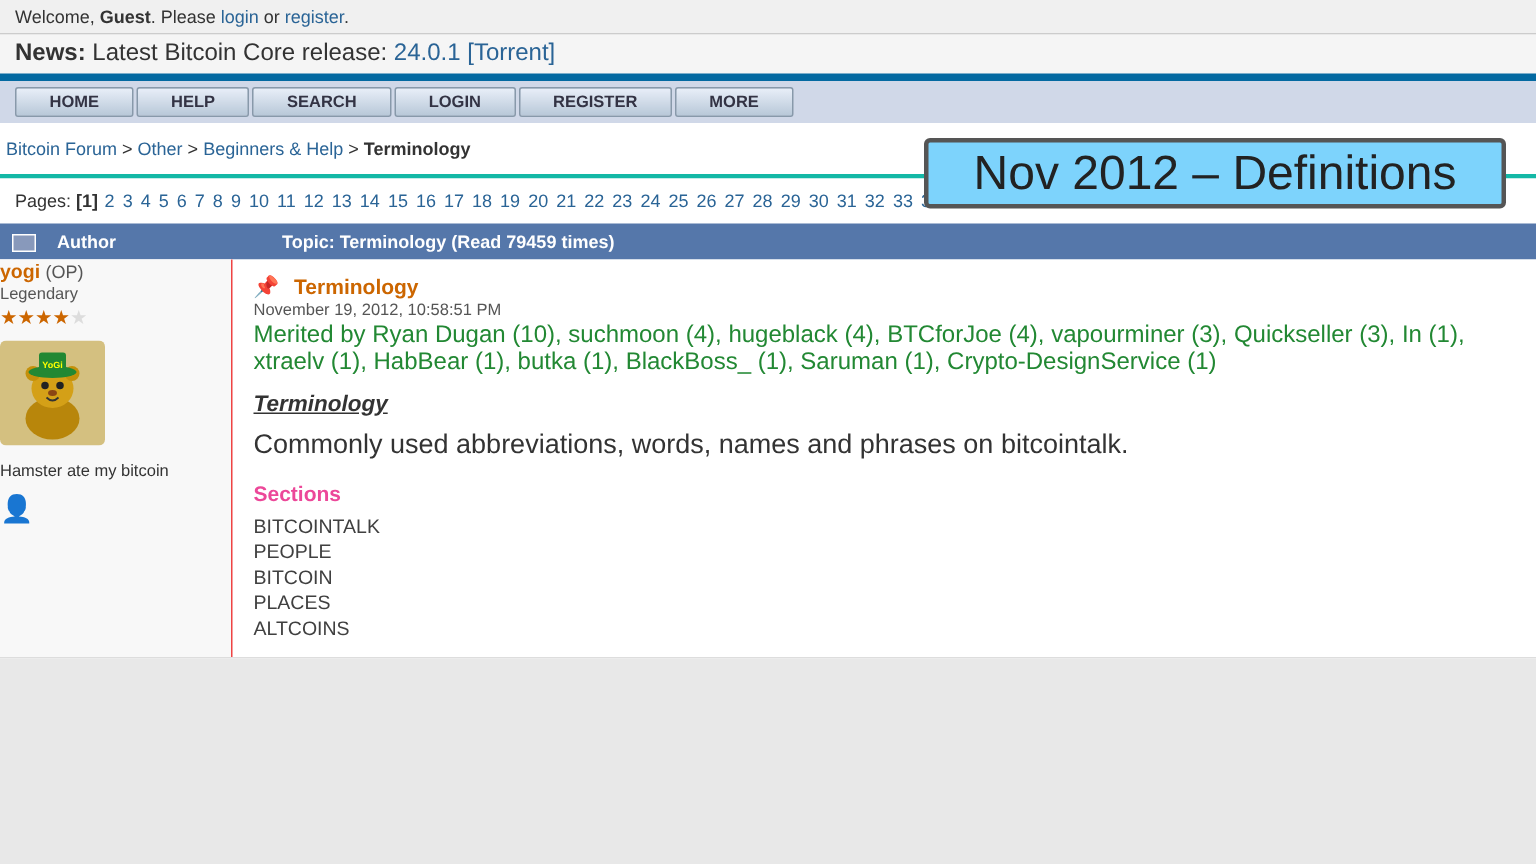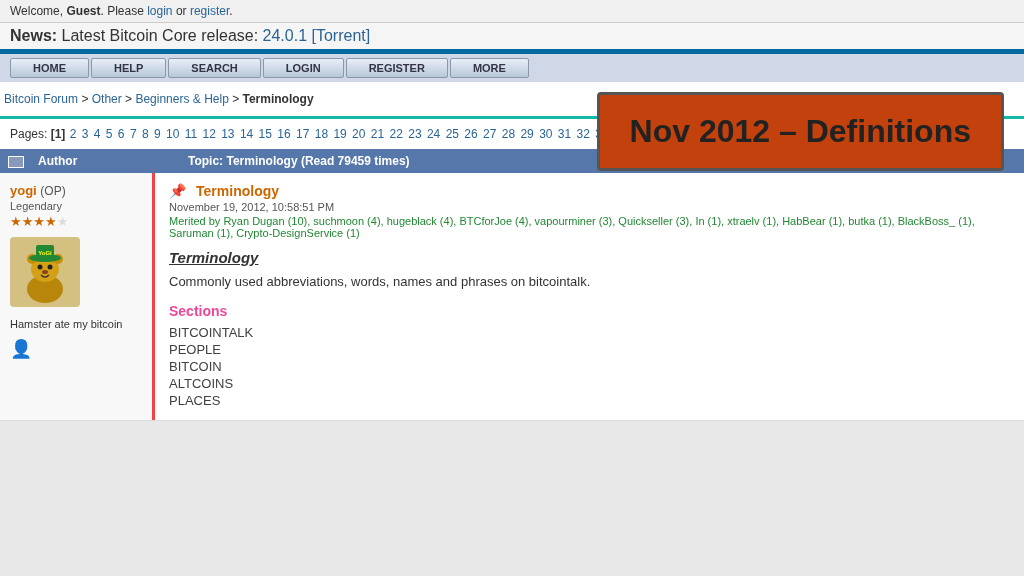--- a/index.html
+++ b/index.html
@@ -19,26 +19,26 @@
 
     
     .main-wrapper { display: flex; position: relative; }
     .content-area { flex: 1; background: #fff; padding: 0; }
 
     
     .overlay-box {
       position: absolute;
       top: 10px;
       right: 20px;
-      background: #c2410c;
+      background: #7dd3fc;
       border: 3px solid #555;
       border-radius: 4px;
-      padding: 18px 30px;
+      padding: 2px 30px;
       font-size: 32px;
-      font-weight: bold;
+      font-weight: normal;
       color: #222;
       z-index: 100;
       white-space: nowrap;
     }
 
     
     .breadcrumb { padding: 10px 4px; font-size: 12px; color: #333; border-bottom: 3px solid #14b8a6; background: #fff; }
     .breadcrumb a { color: #2a6496; text-decoration: none; }
 
     
@@ -49,38 +49,38 @@
     
     .table-header { background: #5577aa; color: #fff; display: flex; padding: 5px 8px; font-size: 12px; font-weight: bold; align-items: center; }
     .col-icon { width: 30px; }
     .col-author { width: 150px; }
     .col-topic { flex: 1; }
 
     
     .post-container { display: flex; border-bottom: 1px solid #ddd; background: #fff; }
 
     
-    .user-panel { width: 155px; min-width: 155px; padding: 10px; border-right: 3px solid #ef4444; background: #f8f8f8; }
+    .user-panel { width: 155px; min-width: 155px; padding: 0; border-right: 1px solid #ef4444; background: #f8f8f8; }
     .user-name { color: #cc6600; font-weight: bold; font-size: 13px; }
     .user-rank { font-size: 11px; color: #555; margin: 2px 0; }
     .user-stars { color: #cc6600; font-size: 13px; }
     .user-stats { font-size: 11px; color: #333; margin-top: 6px; }
     .user-avatar { margin: 8px 0; }
     .user-custom-title { font-size: 11px; color: #333; margin-top: 4px; }
     .user-icon { margin-top: 8px; }
 
     
     .post-content { flex: 1; padding: 10px 14px; }
     .post-header { display: flex; align-items: flex-start; margin-bottom: 6px; }
     .post-title-link { color: #cc6600; font-weight: bold; font-size: 14px; text-decoration: none; }
     .post-date { font-size: 11px; color: #555; margin-top: 2px; }
-    .post-merited { font-size: 11px; color: #228833; margin-top: 2px; }
+    .post-merited { font-size: 16px; color: #228833; margin-top: 2px; }
     .post-body { margin-top: 10px; }
     .post-body-title { font-weight: bold; font-style: italic; font-size: 15px; text-decoration: underline; color: #333; }
-    .post-body-desc { margin-top: 8px; font-size: 13px; color: #333; }
+    .post-body-desc { margin-top: 8px; font-size: 18px; color: #333; }
     .sections-title { font-weight: bold; font-size: 14px; margin-top: 14px; color: #ec4899; }
     .sections-list { margin-top: 6px; }
     .sections-list a { display: block; color: #404040; font-size: 13px; text-decoration: none; margin: 2px 0; }
 
     
     .pin-icon { color: #6688aa; font-size: 14px; margin-right: 6px; }
 
     
     .forum-icon { display: inline-block; width: 16px; height: 12px; background: #8899bb; border: 1px solid #fff; vertical-align: middle; }
 
@@ -237,22 +237,22 @@
 
         <div class="post-body">
           <div class="post-body-title">Terminology</div>
           <div class="post-body-desc">Commonly used abbreviations, words, names and phrases on bitcointalk.</div>
 
           <div class="sections-title">Sections</div>
           <div class="sections-list">
             <a>BITCOINTALK</a>
             <a>PEOPLE</a>
             <a>BITCOIN</a>
+            <a>PLACES</a>
             <a>ALTCOINS</a>
-            <a>PLACES</a>
           </div>
         </div>
       </div>
 
     </div>
 
   </div>
 </div>
 
 </body></html>

